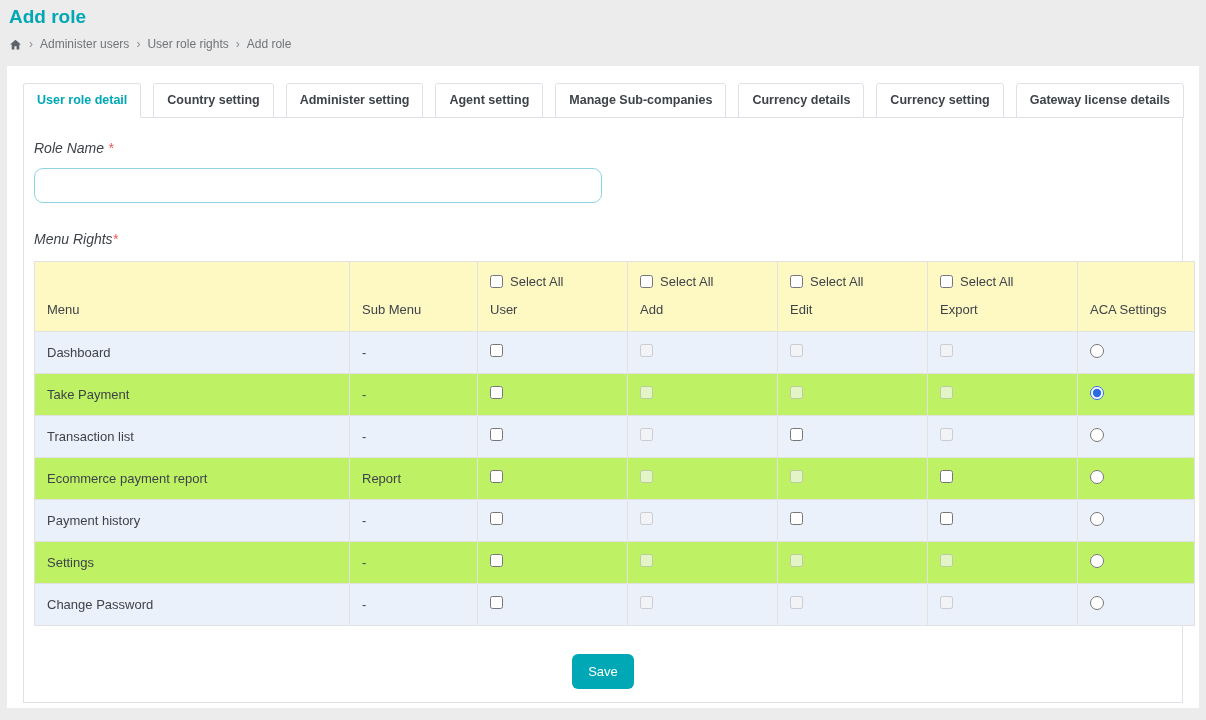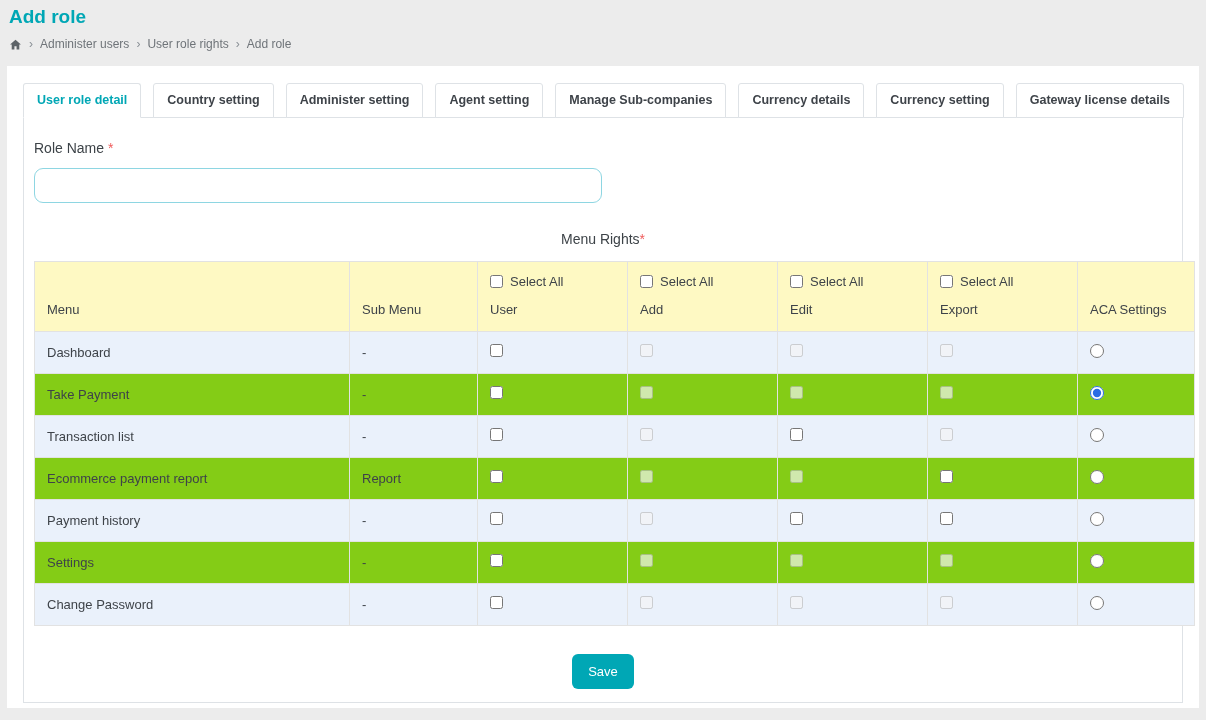--- a/index.html
+++ b/index.html
@@ -54,34 +54,34 @@
   }
   .tab.active { color: #00a7b5; border-bottom: 1px solid #fff; }
 
   
   .panel {
     border: 1px solid #dee2e6;
     padding: 16px 10px 16px 10px;
     background: #fff;
     height: 586px;
   }
-  .field-label { font-size: 14px; margin: 6px 0 12px 0; }
+  .field-label { font-size: 14px; margin: 6px 0 12px 0; font-style: italic; }
   .req { color: #ef5b5b; }
   .role-input {
     width: 568px; height: 35px;
     border: 1px solid #8ed6e2;
     border-radius: 9px;
     padding: 0 12px;
     font-size: 14px;
     font-family: "Liberation Sans", sans-serif;
     color: #3d4348;
     outline: none;
     display: block;
   }
-  .menu-rights { margin: 28px 0 14px 0; text-align: center; }
+  .menu-rights { margin: 28px 0 14px 0; }
 
   
   table.rights {
     width: 100%;
     border-collapse: collapse;
     table-layout: fixed;
     font-size: 13px;
   }
   .rights th, .rights td {
     border: 1px solid #e2e2e2;
@@ -94,21 +94,21 @@
     background: #fef9c3;
     vertical-align: bottom;
     padding-bottom: 13px;
   }
   .select-all {
     display: flex; align-items: center; gap: 7px;
     margin-bottom: 13px;
     cursor: pointer;
   }
   .col-name { line-height: 1.2; }
-  .rights tbody tr { background: #84cc16; }
+  .rights tbody tr { background: #bef264; }
   .rights tbody tr.alt { background: #eaf1fb; }
   .rights input[type="checkbox"] { width: 13px; height: 13px; margin: 0; }
   .rights input[type="radio"] { width: 14px; height: 14px; margin: 0; accent-color: #2b6be4; }
 
   
   .save-row { display: flex; justify-content: center; margin-top: 28px; }
   .save-btn {
     background: #00a7b5;
     color: #fff;
     border: none;

